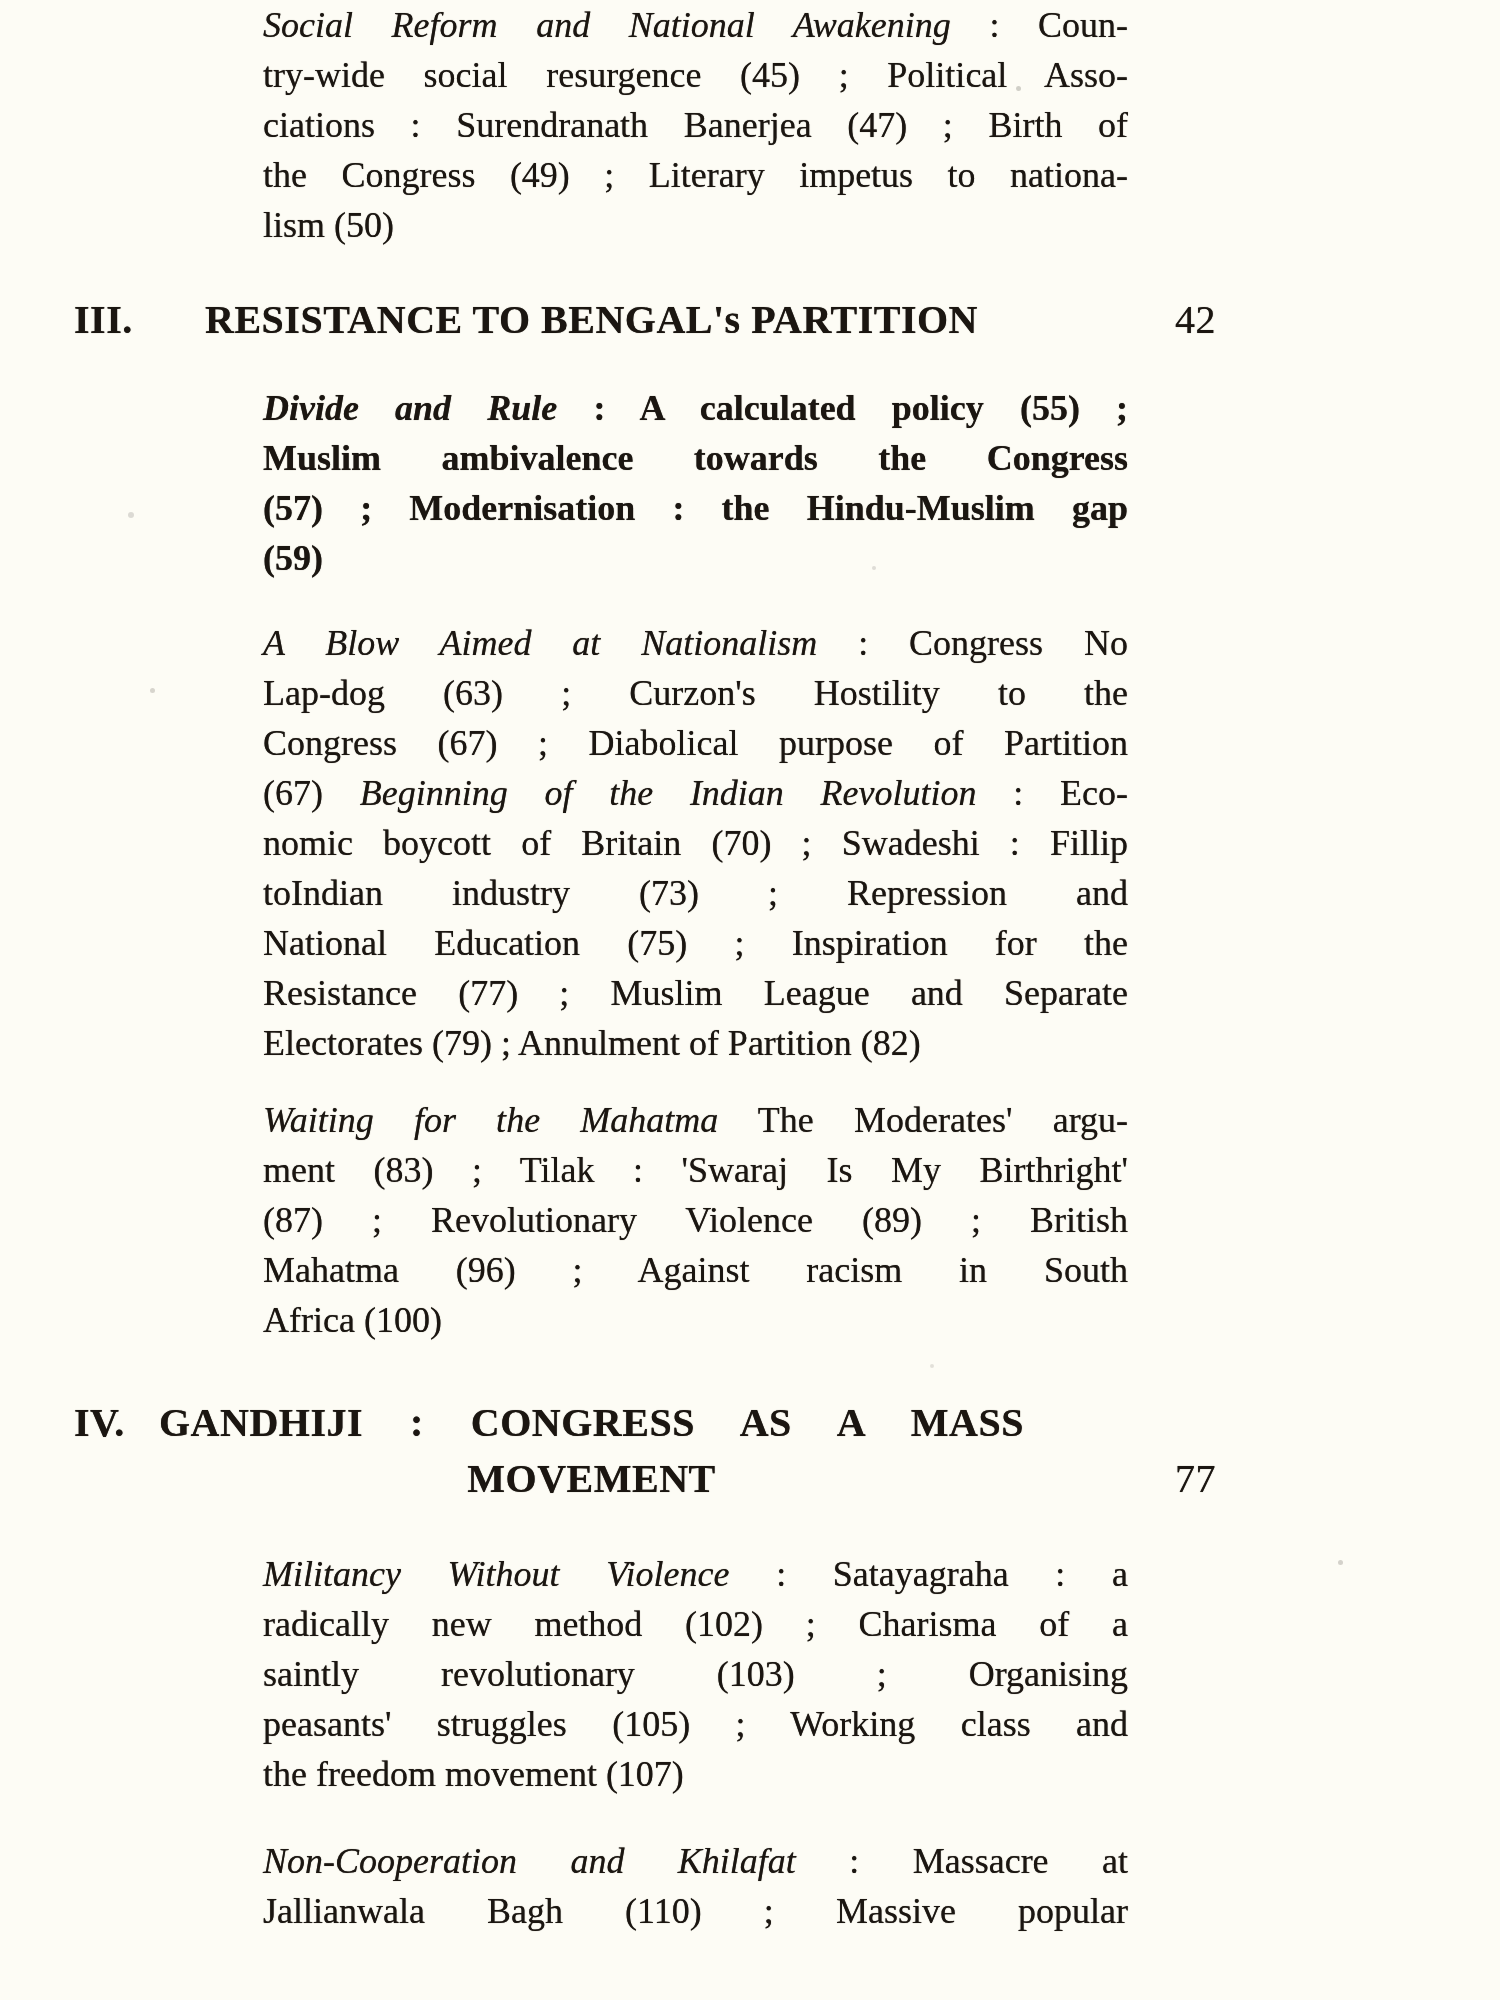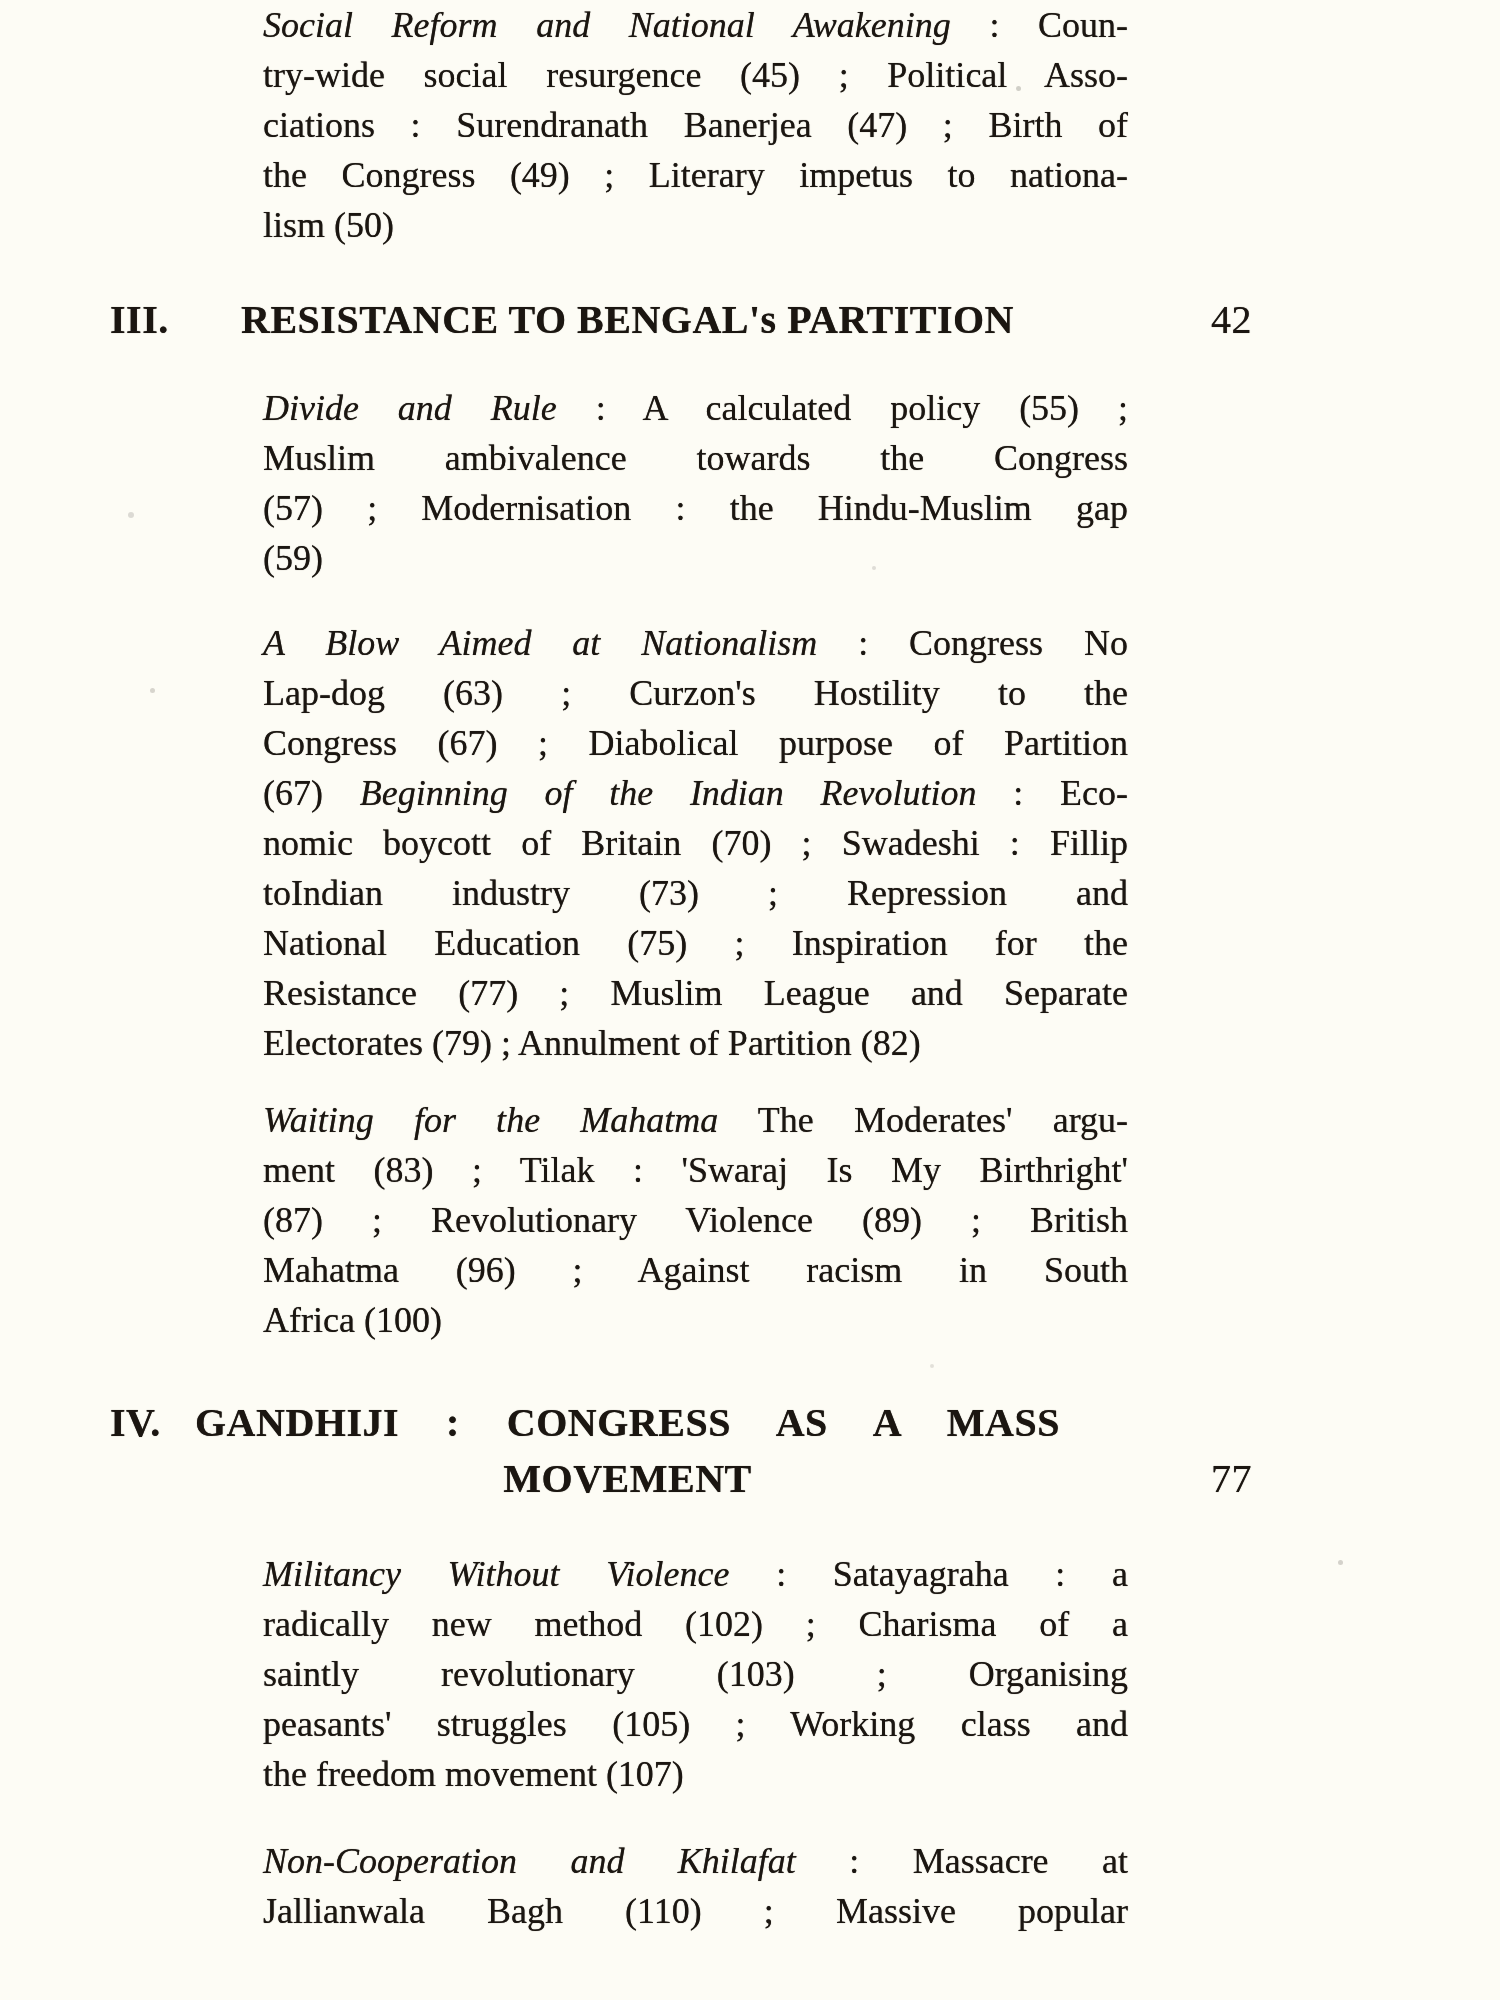--- a/index.html
+++ b/index.html
@@ -35,21 +35,21 @@
   .tline.noj {
     text-align: left;
     text-align-last: left;
   }
   .tline .it {
     font-style: italic;
   }
   
   .heading-row {
     display: flex;
-    margin-left: 110px;
+    margin-left: 74px;
     width: 1142px;
     font-weight: 700;
     font-size: 40px;
     line-height: 56px;
     align-items: flex-start;
     letter-spacing: 0.5px;
   }
   .numeral {
     width: 85px;
     white-space: nowrap;
@@ -106,21 +106,21 @@
         <div class="tline"><span class="rm">the Congress (49) ; Literary impetus to nationa-</span></div>
         <div class="tline noj"><span class="rm">lism (50)</span></div>
       </div>
       <div class="heading-row" style="margin-top: 42px;">
         <div class="numeral">III.</div>
         <div class="heading-title">
           <div class="hline">RESISTANCE TO BENGAL's PARTITION</div>
         </div>
         <div class="pagenum">42</div>
       </div>
-      <div class="para" style="margin-top: 35px;">
+      <div class="para" style="margin-top: 35px; font-weight: bold;">
         <div class="tline"><span class="it">Divide and Rule</span><span class="rm"> : A calculated policy (55) ;</span></div>
         <div class="tline"><span class="rm">Muslim ambivalence towards the Congress</span></div>
         <div class="tline"><span class="rm">(57) ; Modernisation : the Hindu-Muslim gap</span></div>
         <div class="tline noj"><span class="rm">(59)</span></div>
       </div>
       <div class="para" style="margin-top: 35px;">
         <div class="tline"><span class="it">A Blow Aimed at Nationalism</span><span class="rm"> : Congress No</span></div>
         <div class="tline"><span class="rm">Lap-dog (63) ; Curzon's Hostility to the</span></div>
         <div class="tline"><span class="rm">Congress (67) ; Diabolical purpose of Partition</span></div>
         <div class="tline"><span class="rm">(67) </span><span class="it">Beginning of the Indian Revolution</span><span class="rm"> : Eco-</span></div>

